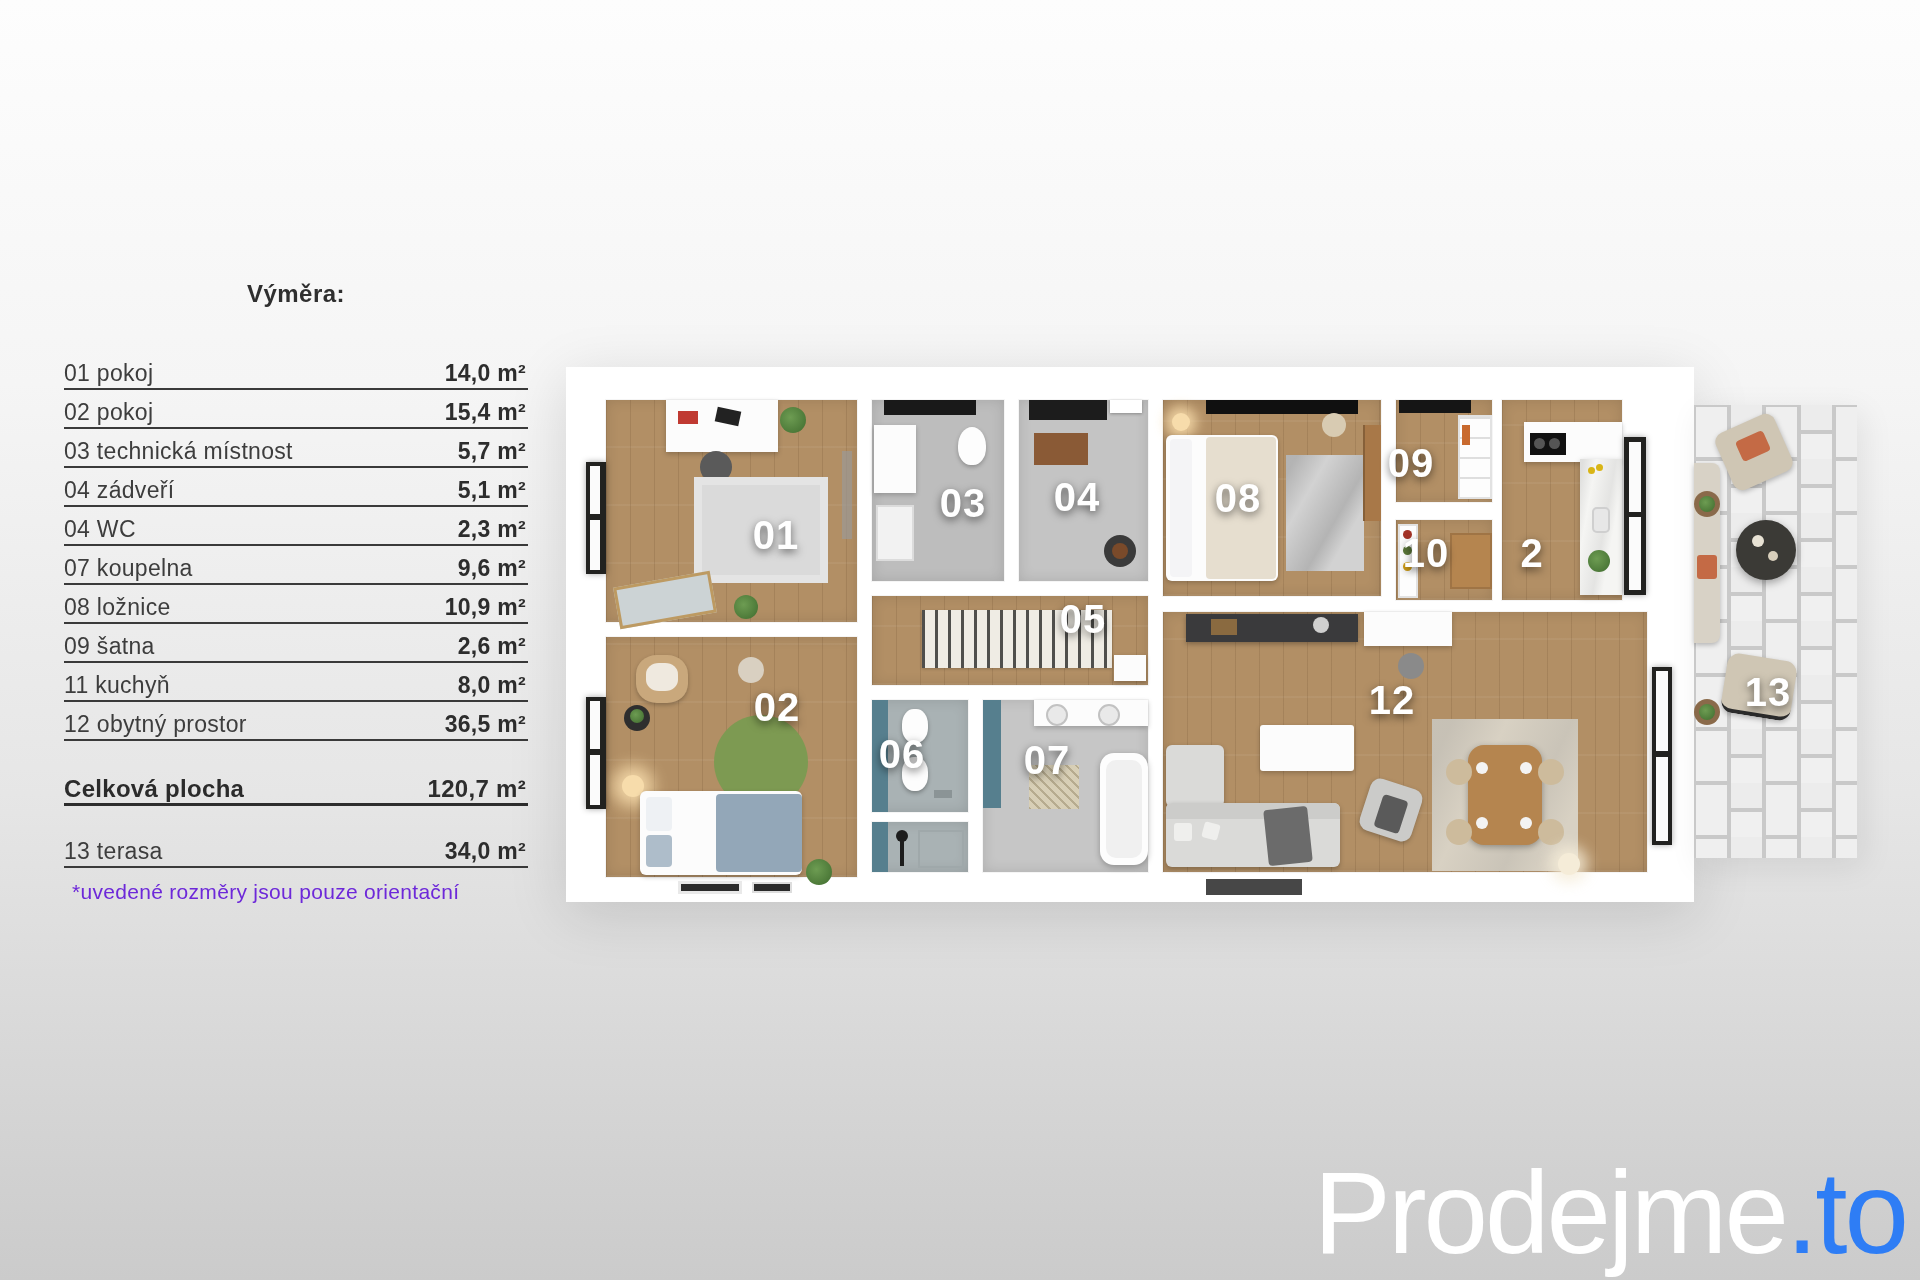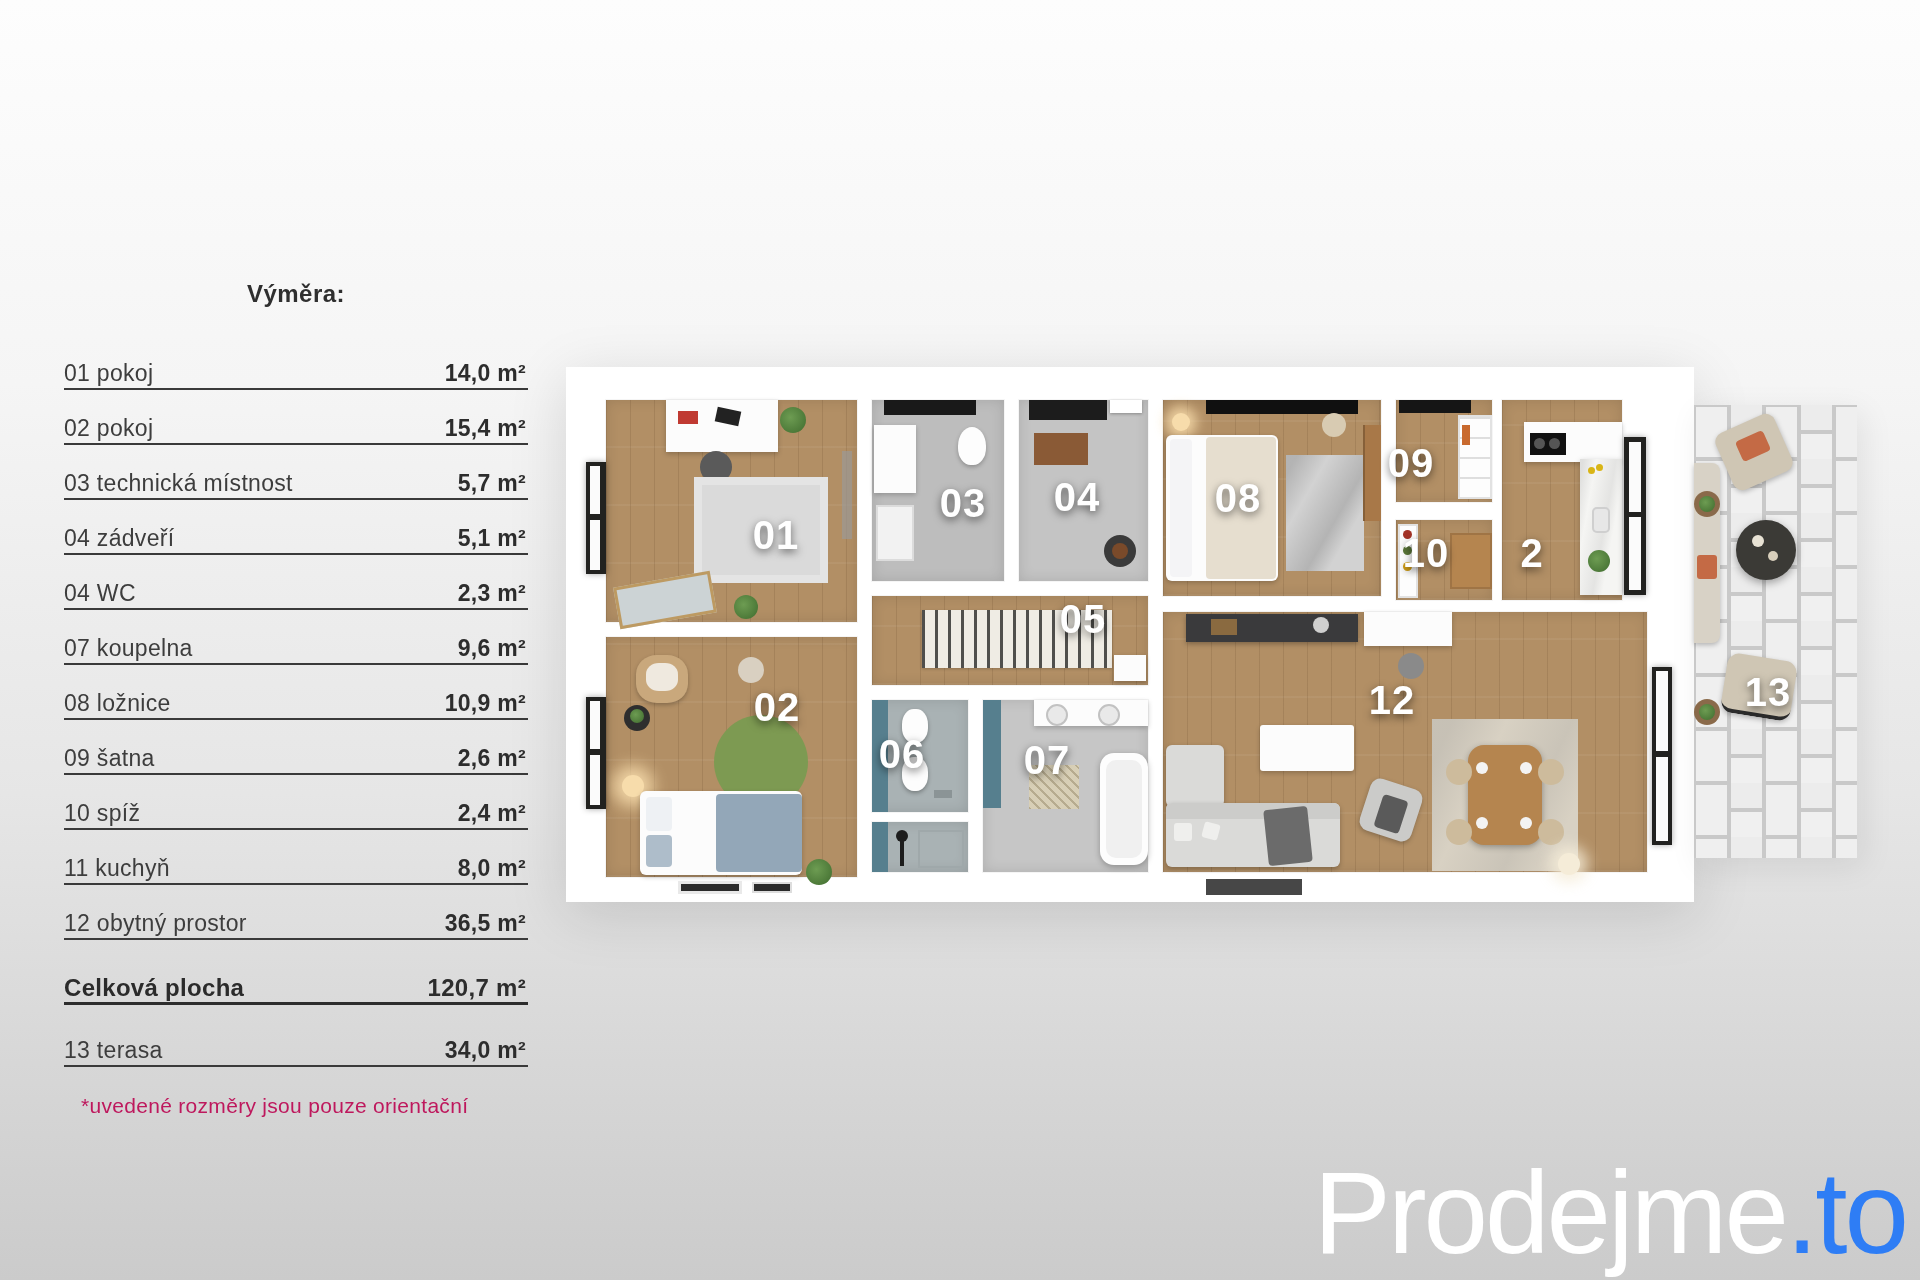--- a/index.html
+++ b/index.html
@@ -7,26 +7,26 @@
     width:1920px;height:1280px;overflow:hidden;
     font-family:"Liberation Sans",sans-serif;
     background:linear-gradient(180deg,#fdfdfd 0%,#f5f5f5 30%,#e6e6e6 62%,#cbcbcb 100%);
     position:relative;
   }
 
   
   .legend{position:absolute;left:64px;top:280px;width:464px;color:#2f2f2f;}
   .legend h2{font-size:24px;font-weight:bold;margin:0 0 54px 0;letter-spacing:.5px;text-align:center;}
   .lrow{display:flex;justify-content:space-between;align-items:flex-end;
-        border-bottom:2px solid #3a3a3a;padding:0 2px 3px 0;margin-bottom:27px;
+        border-bottom:2px solid #3a3a3a;padding:0 2px 3px 0;margin-bottom:11px;
         font-size:23px;line-height:23px;color:#3d3d3d;letter-spacing:.3px;gap:28px;}
   .lrow .val{font-weight:bold;color:#2d2d2d;}
   .lrow.total{margin-top:36px;border-bottom:3px solid #2d2d2d;font-weight:bold;font-size:24px;color:#2b2b2b;}
   .lrow.extra{margin-top:34px;}
-  .footnote{margin:12px 0 0 17px;font-size:21px;color:#be185d;letter-spacing:.3px;}
+  .footnote{margin:12px 0 0 8px;font-size:21px;color:#6d28d9;letter-spacing:.3px;}
 
   
   .plan{position:absolute;left:566px;top:367px;width:1128px;height:535px;background:#ffffff;
         box-shadow:0 12px 55px rgba(0,0,0,.13);}
   .terrace{position:absolute;left:1694px;top:405px;width:163px;height:453px;
         box-shadow:6px 8px 30px rgba(0,0,0,.08);}
   .room{position:absolute;box-shadow:inset 0 0 14px rgba(0,0,0,.12),0 0 0 1px rgba(0,0,0,.04);}
   .wood{background-color:#b28f65;
         background-image:repeating-linear-gradient(90deg,rgba(80,52,24,.14) 0 1px,rgba(255,255,255,0) 1px 24px),
                          repeating-linear-gradient(0deg,rgba(255,255,255,.05) 0 2px,rgba(0,0,0,0) 2px 58px);}
@@ -77,24 +77,20 @@
         <span>07 koupelna</span>
         <span class="val">9,6 m²</span>
       </div>
     <div class="lrow">
         <span>08 ložnice</span>
         <span class="val">10,9 m²</span>
       </div>
     <div class="lrow">
         <span>09 šatna</span>
         <span class="val">2,6 m²</span>
-      </div>
-    <div class="lrow">
-        <span>10 spíž</span>
-        <span class="val">2,4 m²</span>
       </div>
     <div class="lrow">
         <span>11 kuchyň</span>
         <span class="val">8,0 m²</span>
       </div>
     <div class="lrow">
         <span>12 obytný prostor</span>
         <span class="val">36,5 m²</span>
       </div>
   </div>

